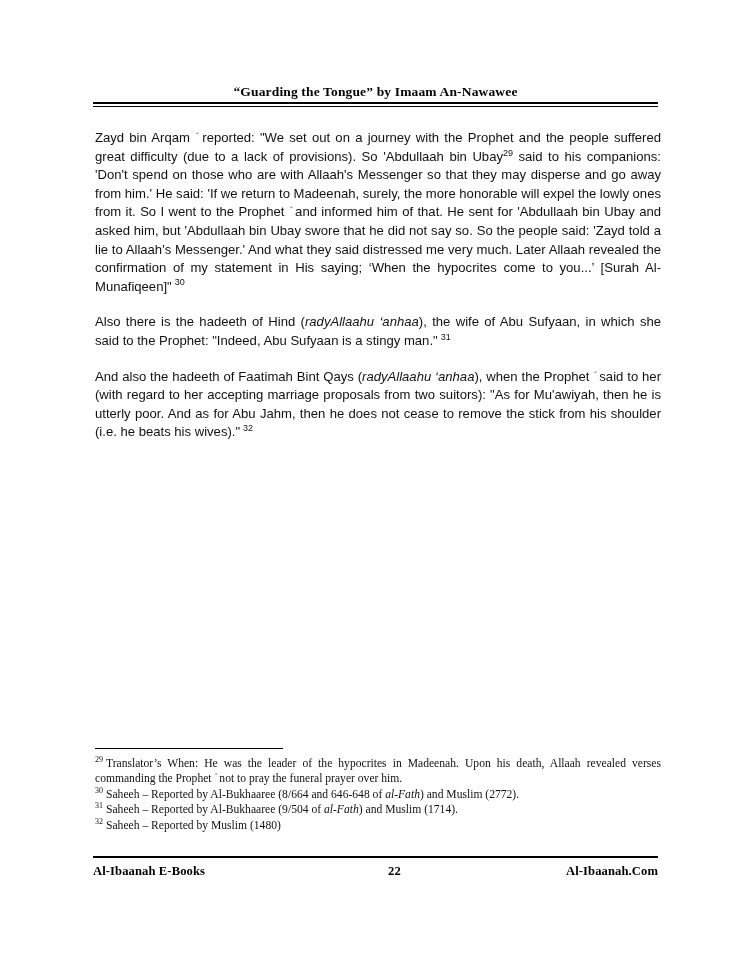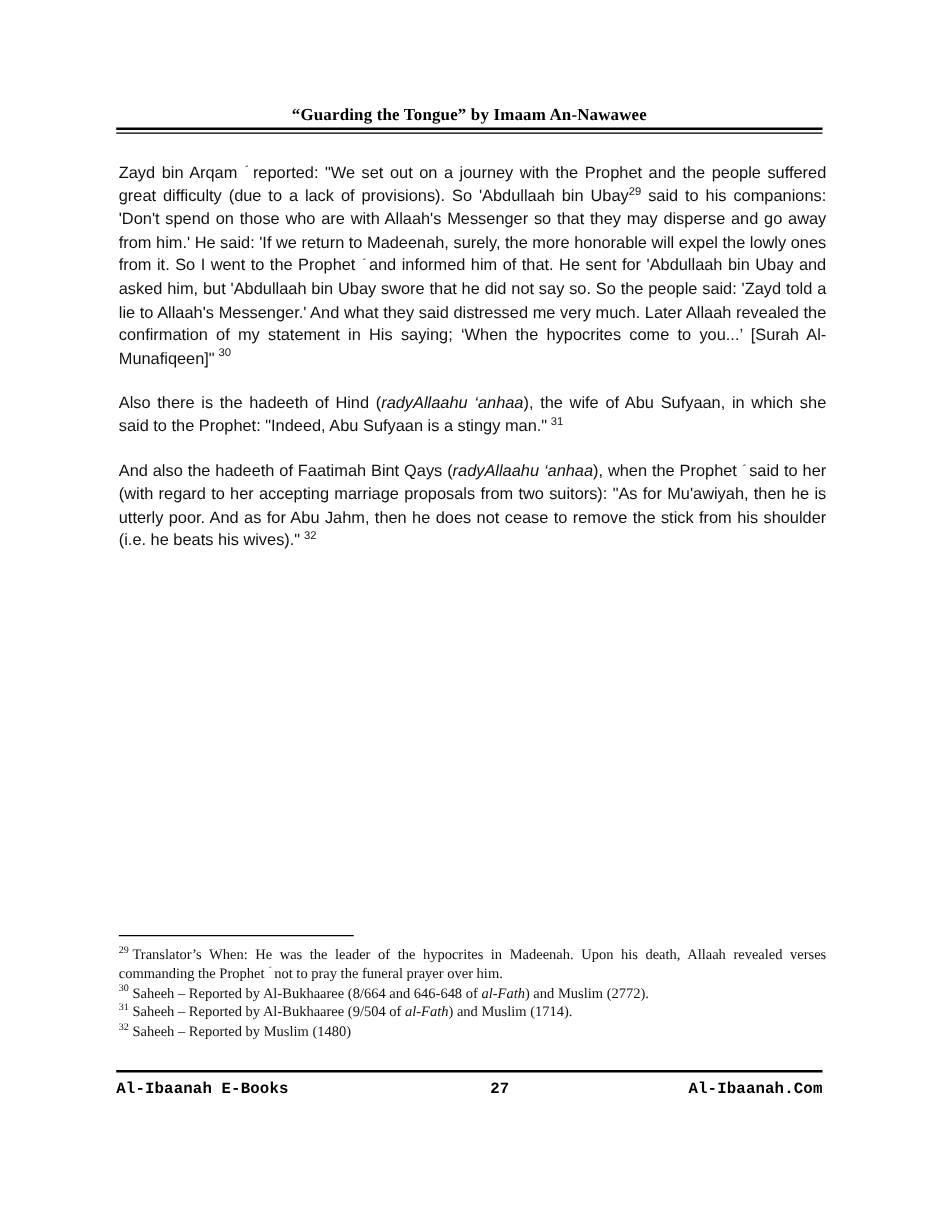--- a/index.html
+++ b/index.html
@@ -147,21 +147,21 @@
     width: 565px;
   }
   .footer-rule {
     height: 1.6px;
     background: #000000;
     margin-bottom: 6px;
   }
   .footer-row {
     display: flex;
     align-items: baseline;
-    font-family: Liberation Mono, monospace;
+    font-family: Liberation Serif, serif;
     font-weight: bold;
     font-size: 12.6px;
     letter-spacing: 0.1px;
   }
   .footer-left { flex: 0 0 auto; text-align: left; }
   .footer-center {
     flex: 1 1 auto;
     text-align: center;
     padding-left: 18px;
   }
@@ -189,18 +189,18 @@
     <p class="footnote just"><sup class="fnnum">29</sup><b>Translator’s When</b>: He was the leader of the hypocrites in Madeenah. Upon his death, Allaah revealed verses commanding the Prophet <span class="honorific-sm">ؐ</span> not to pray the funeral prayer over him.</p>
     <p class="footnote"><sup class="fnnum">30</sup><b>Saheeh</b> – Reported by Al-Bukhaaree (8/664 and 646-648 of <i>al-Fath</i>) and Muslim (2772).</p>
     <p class="footnote"><sup class="fnnum">31</sup><b>Saheeh</b> – Reported by Al-Bukhaaree (9/504 of <i>al-Fath</i>) and Muslim (1714).</p>
     <p class="footnote"><sup class="fnnum">32</sup><b>Saheeh</b> – Reported by Muslim (1480)</p>
   </div>
 
   <div class="footer-block">
     <div class="footer-rule"></div>
     <div class="footer-row">
       <div class="footer-left">Al-Ibaanah E-Books</div>
-      <div class="footer-center">27</div>
+      <div class="footer-center">22</div>
       <div class="footer-right">Al-Ibaanah.Com</div>
     </div>
   </div>
 
 </div>
 
 </body></html>

